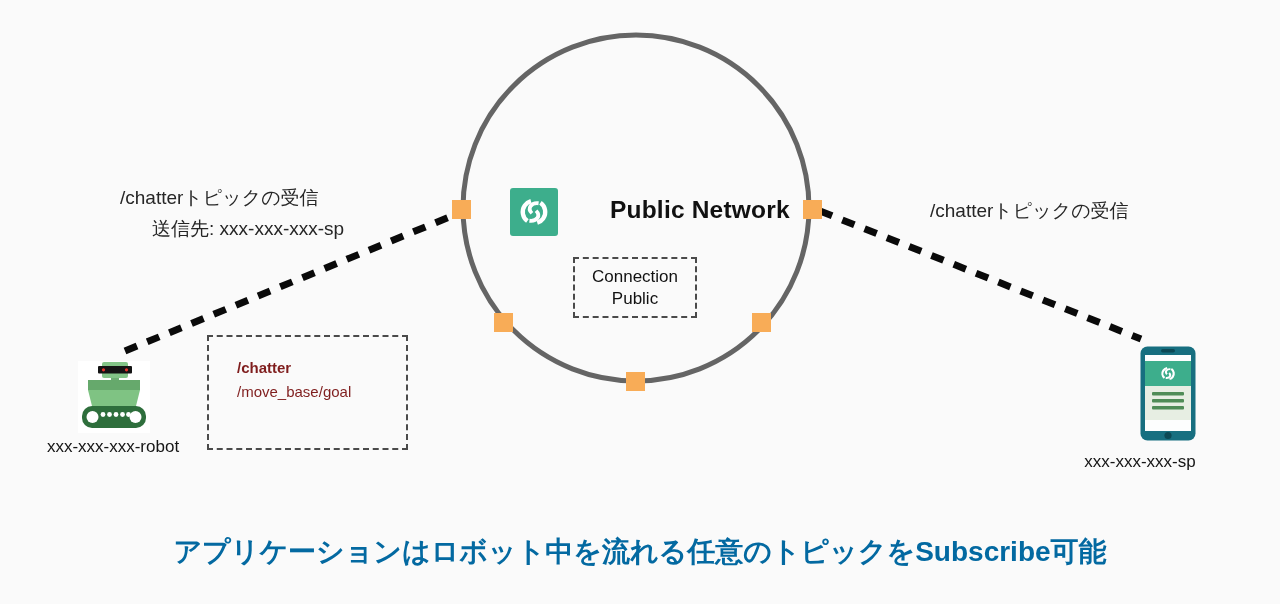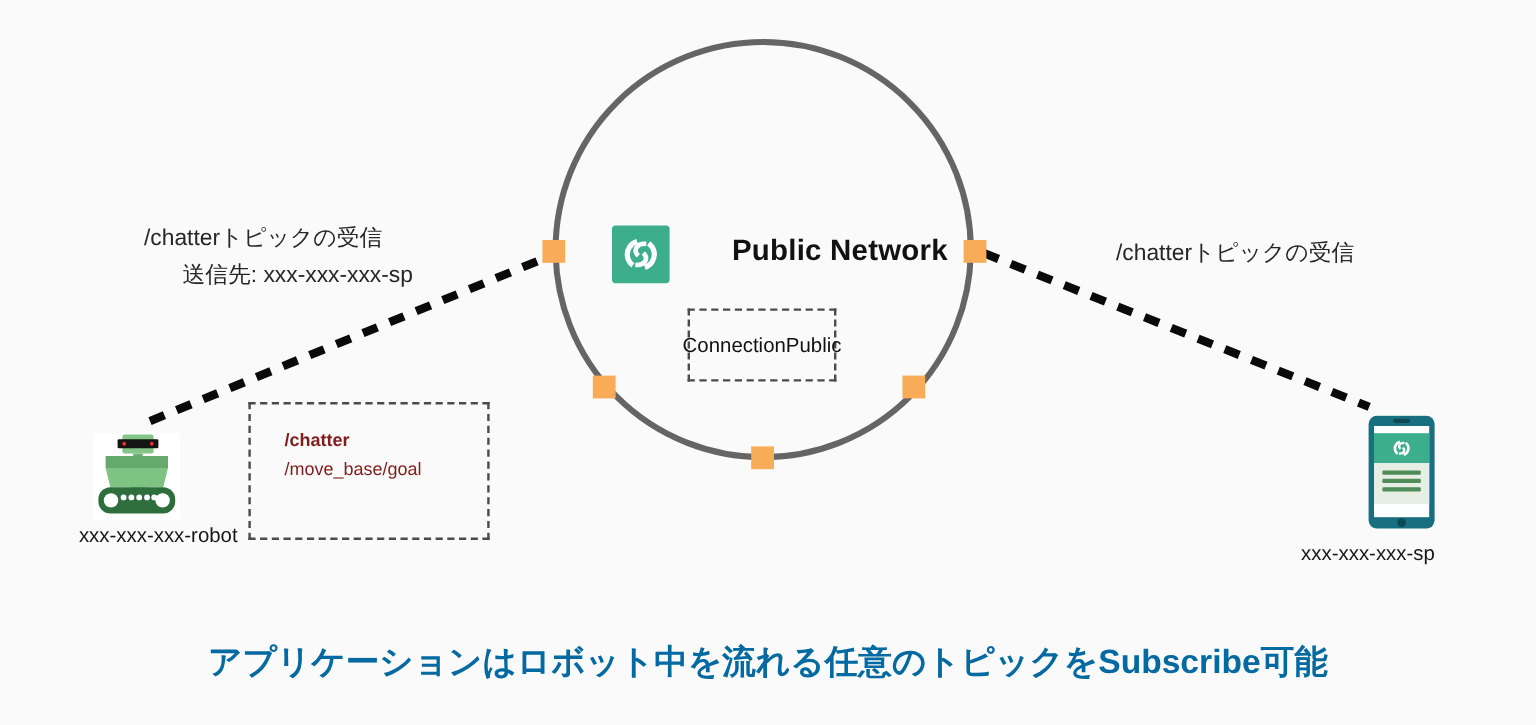--- a/index.html
+++ b/index.html
@@ -26,31 +26,31 @@
   }
   .net-title{
     position:absolute;left:570px;top:196px;
     font-size:24.5px;font-weight:bold;letter-spacing:.2px;color:#111;
     white-space:nowrap;
     margin-left:40px;
   }
   .cm-box{
     position:absolute;left:573px;top:257px;width:124px;height:61px;
     border:2px dashed #4a4a4a;box-sizing:border-box;
-    display:flex;flex-direction:row;align-items:center;justify-content:center;
+    display:flex;flex-direction:column;align-items:center;justify-content:center;
     font-size:17px;line-height:22px;color:#111;text-align:center;
   }
 
   .flow-label{position:absolute;font-size:19px;color:#262626;white-space:nowrap;}
   .flow-label.l1{left:120px;top:185px;}
   .flow-label.l2{left:120px;top:216px;margin-left:32px;}
   .flow-label.r1{left:930px;top:198px;}
 
   .robot-tile{position:absolute;left:78px;top:361px;width:72px;height:72px;background:#fff;}
-  .robot-label{position:absolute;left:28px;top:437px;width:170px;text-align:right;font-size:17px;color:#161616;white-space:nowrap;}
+  .robot-label{position:absolute;left:28px;top:437px;width:170px;text-align:center;font-size:17px;color:#161616;white-space:nowrap;}
 
   .topics-box{
     position:absolute;left:207px;top:335px;width:201px;height:115px;
     border:2px dashed #4a4a4a;box-sizing:border-box;
     padding:19px 0 0 28px;
     font-size:15px;line-height:23.5px;color:#7f1d1d;
   }
   .topics-box .t-bold{font-weight:bold;}
   .topic-line{display:block;}
 

